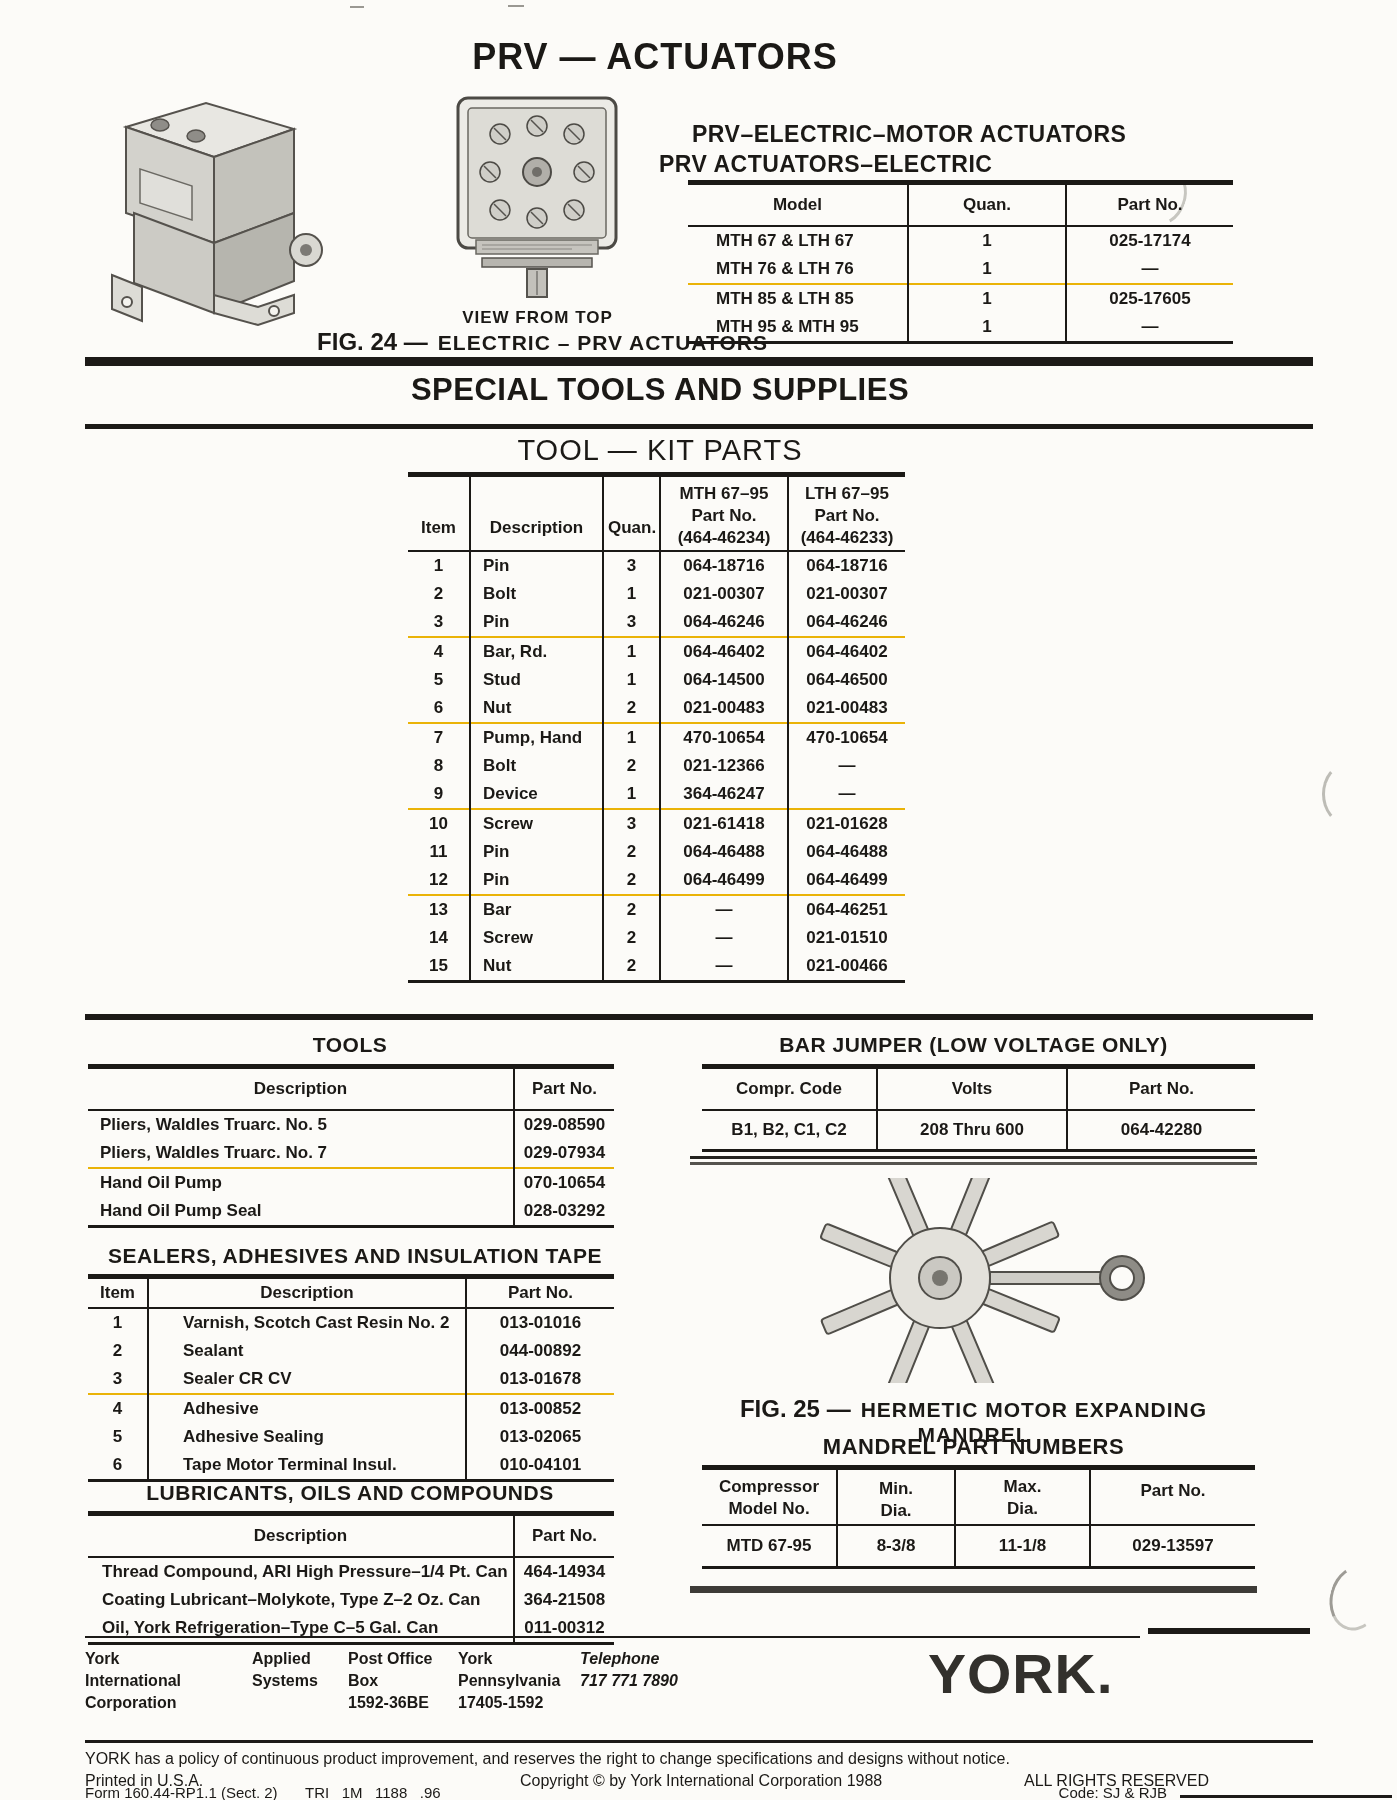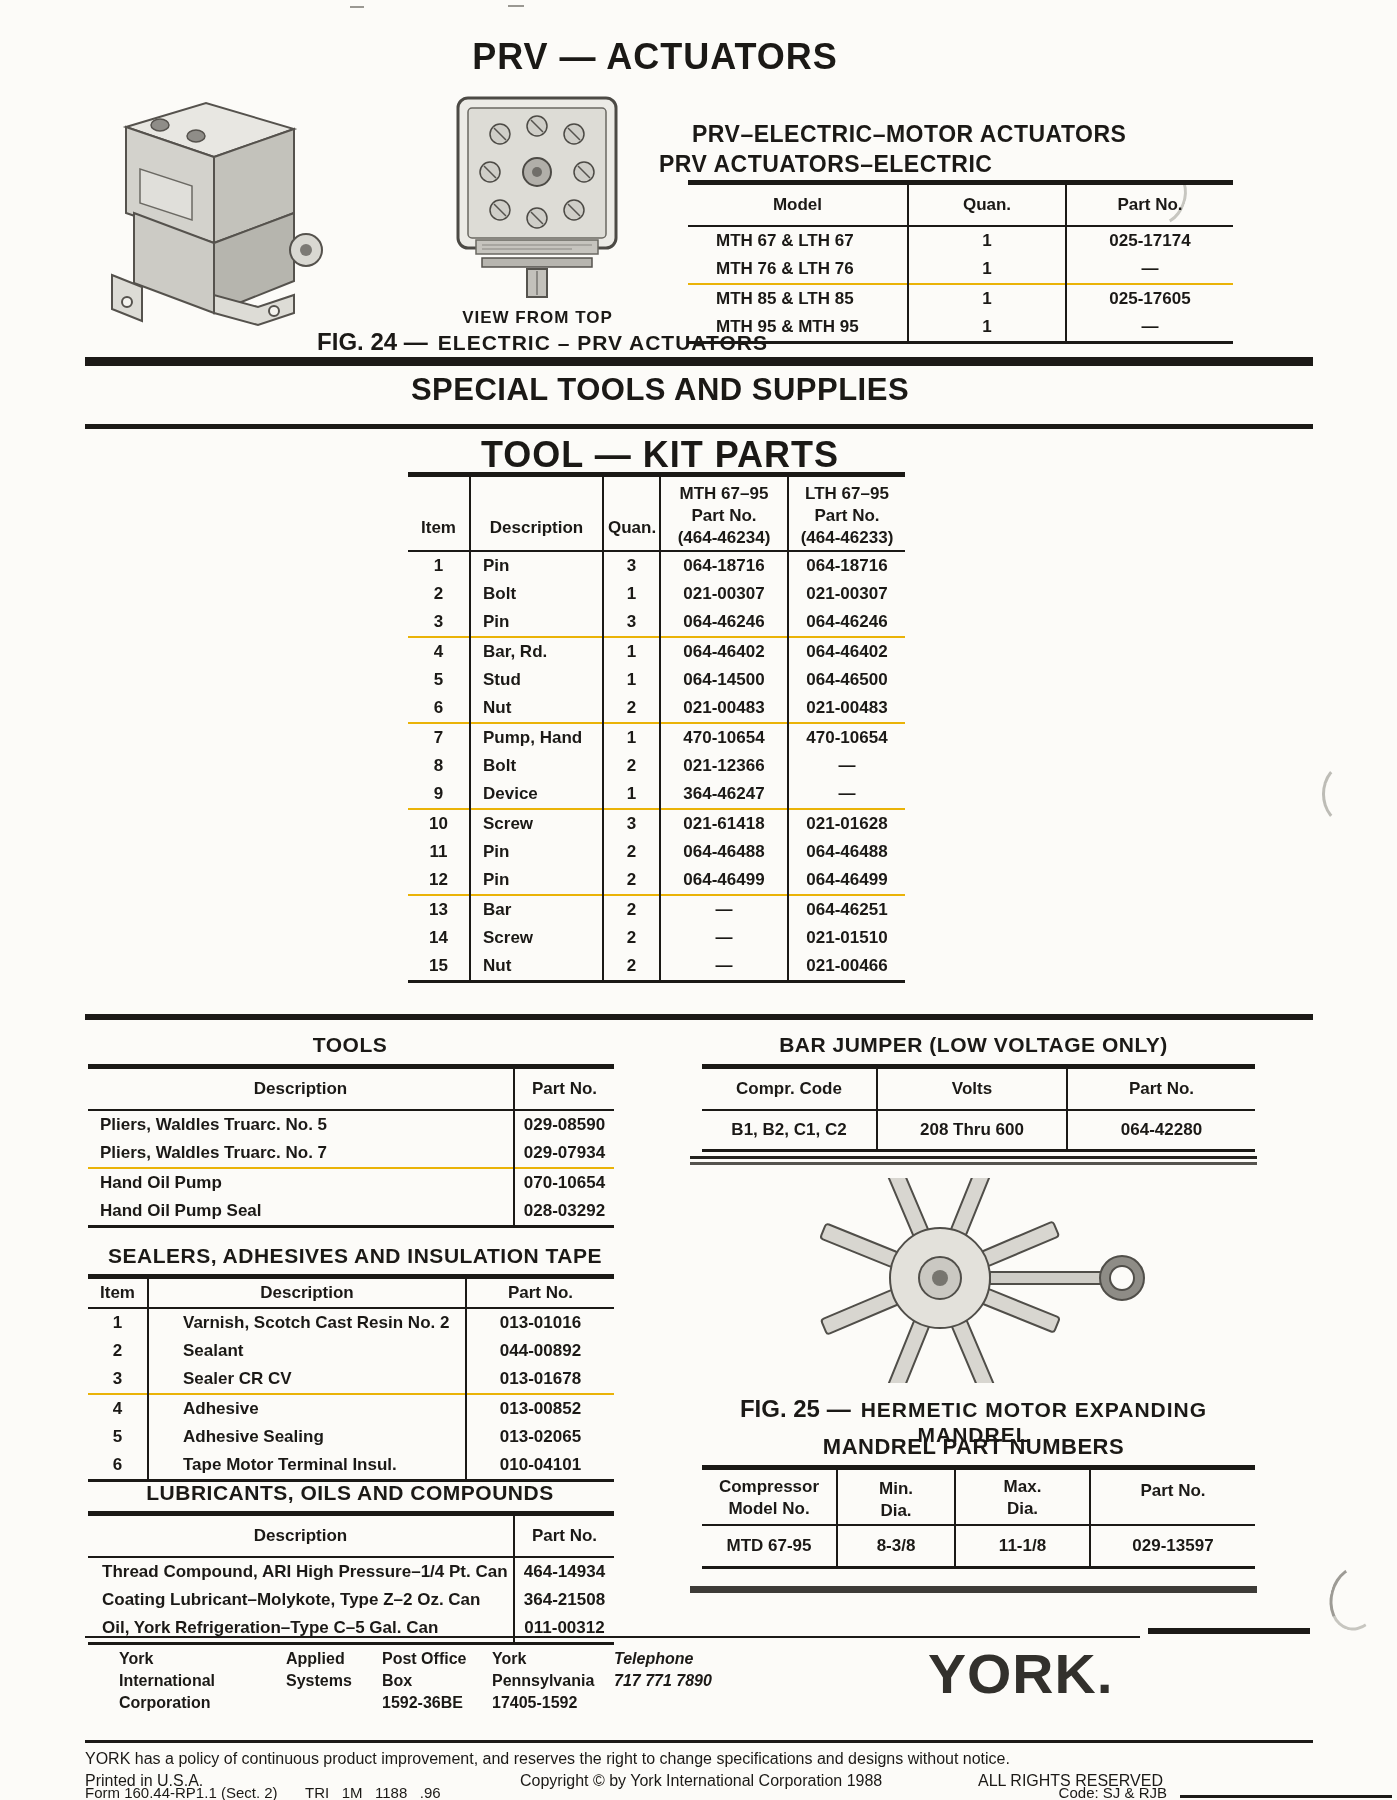--- a/index.html
+++ b/index.html
@@ -2,40 +2,40 @@
 <html><head>
 <meta charset="utf-8">
 <style>
   html,body{margin:0;padding:0;background:#d9d9d6;}
   .page{position:relative;width:1397px;height:1800px;background:#fcfbf8;margin:0 auto;
         font-family:"Liberation Sans",sans-serif;color:#1b1916;overflow:hidden;}
   .abs{position:absolute;}
   .ctrbox{text-align:center;}
   .pg-title{font-size:36px;font-weight:700;letter-spacing:1px;}
   .sec-h1{font-size:31px;font-weight:700;letter-spacing:0.5px;}
-  .sec-h2{font-size:36px;font-weight:700;letter-spacing:1px;}
+  .sec-h2{font-size:29px;font-weight:400;letter-spacing:1px;}
   .sub-h{font-size:21px;font-weight:700;letter-spacing:0.5px;}
   .act-h{font-size:23px;font-weight:700;line-height:29px;letter-spacing:0.5px;}
   .figcap .figno{font-size:24px;font-weight:700;margin-right:10px;}
   .figcap .figtx{font-size:21px;font-weight:700;letter-spacing:1px;}
   .viewlab{font-size:17px;font-weight:700;letter-spacing:1px;}
   .bar{position:absolute;background:#1c1a17;}
   .dblrule{position:absolute;height:3px;border-top:3px solid #24221f;border-bottom:3px solid #55534e;}
   
   table.tbl{border-collapse:collapse;table-layout:fixed;border-top:5px solid #1b1916;border-bottom:3px solid #1b1916;}
   .tbl th,.tbl td{padding:1px 4px;font-size:17px;font-weight:700;line-height:26px;text-align:center;overflow:hidden;white-space:nowrap;}
   .tbl th{border-bottom:2px solid #1b1916;}
   .tbl th:nth-child(n+2),.tbl td:nth-child(n+2){border-left:2px solid #1b1916;}
   .tbl tr.grp td{border-top:2px solid #eab308;}
   .tbl .lft{text-align:left;}
   .tbl th span{display:block;line-height:22px;}
   .hdr-pad th{padding-top:7px;padding-bottom:7px;}
   
   .foot-col{font-size:16px;font-weight:700;line-height:22px;}
-  .foot-col span{display:block;margin-left:34px;}
+  .foot-col span{display:block;}
   .york-logo{font-size:57px;font-weight:800;letter-spacing:1px;color:#32302c;transform:scaleY(0.98);}
   .fine{font-size:16px;color:#1b1916;}
   .fine3{font-size:15px;}
   .pre{white-space:pre;}
   .crescent{position:absolute;border:3px solid transparent;border-radius:50%;}
   .tick{position:absolute;background:#9a9892;}
 </style>
 </head>
 <body>
 
@@ -490,19 +490,19 @@
     <span>Telephone</span>
     <span>717 771 7890</span>
   </div>
   <div class="abs york-logo" style="left:928px;top:1640px;">YORK.</div>
 
   <div class="bar" style="left:85px;top:1740px;width:1228px;height:3px;"></div>
 
   <div class="abs fine" style="left:85px;top:1750px;width:1210px;">YORK has a policy of continuous product improvement, and reserves the right to change specifications and designs without notice.</div>
   <div class="abs fine" style="left:85px;top:1772px;">Printed in U.S.A.</div>
   <div class="abs fine" style="left:520px;top:1772px;">Copyright © by York International Corporation 1988</div>
-  <div class="abs fine" style="left:978px;top:1772px;">ALL RIGHTS RESERVED</div>
+  <div class="abs fine" style="left:1024px;top:1772px;">ALL RIGHTS RESERVED</div>
   <div class="abs fine fine3" style="left:85px;top:1784px;">Form 160.44-RP1.1 (Sect. 2)</div>
   <div class="abs fine fine3 pre" style="left:305px;top:1784px;">TRI   1M   1188   .96</div>
   <div class="abs fine fine3" style="left:1055px;top:1784px;width:112px;text-align:right;">Code: SJ &amp; RJB</div>
   <div class="bar" style="left:1180px;top:1795px;width:212px;height:3px;"></div>
 
 </div>
 
 </body></html>

